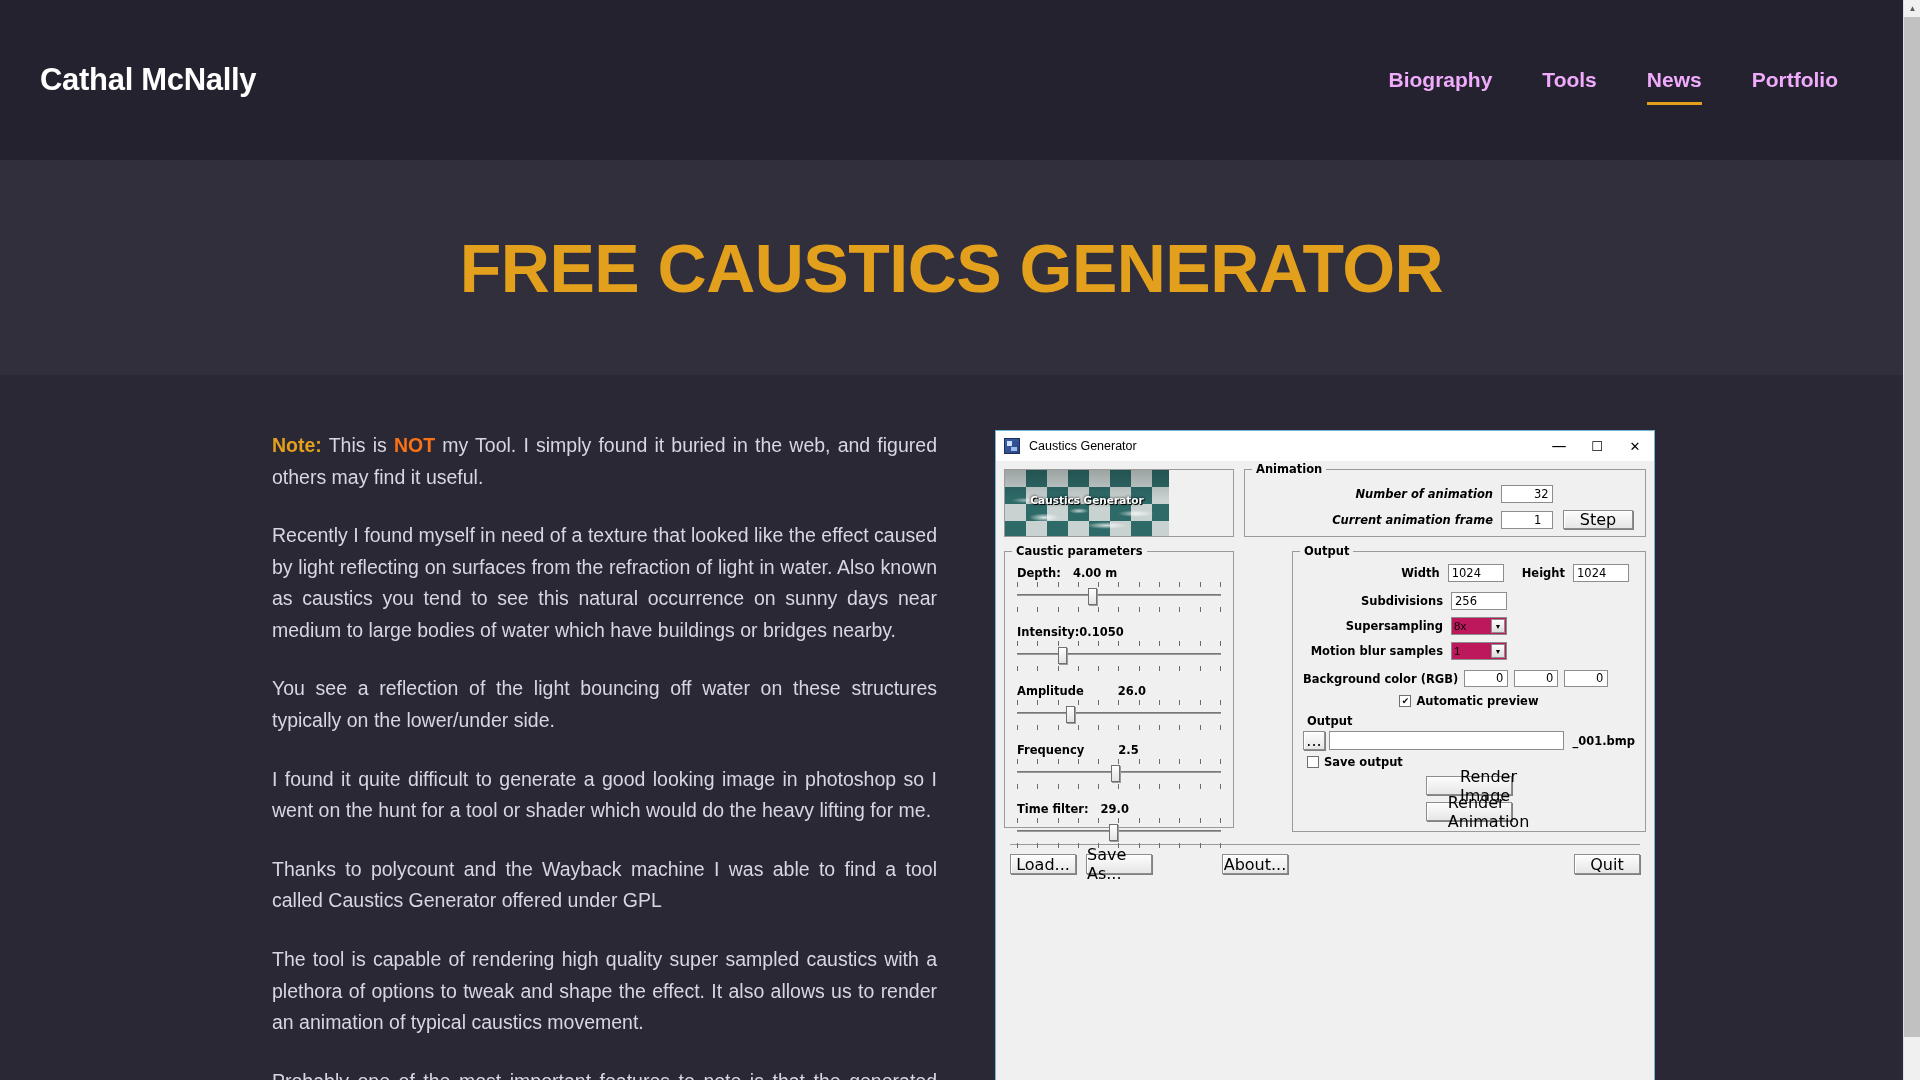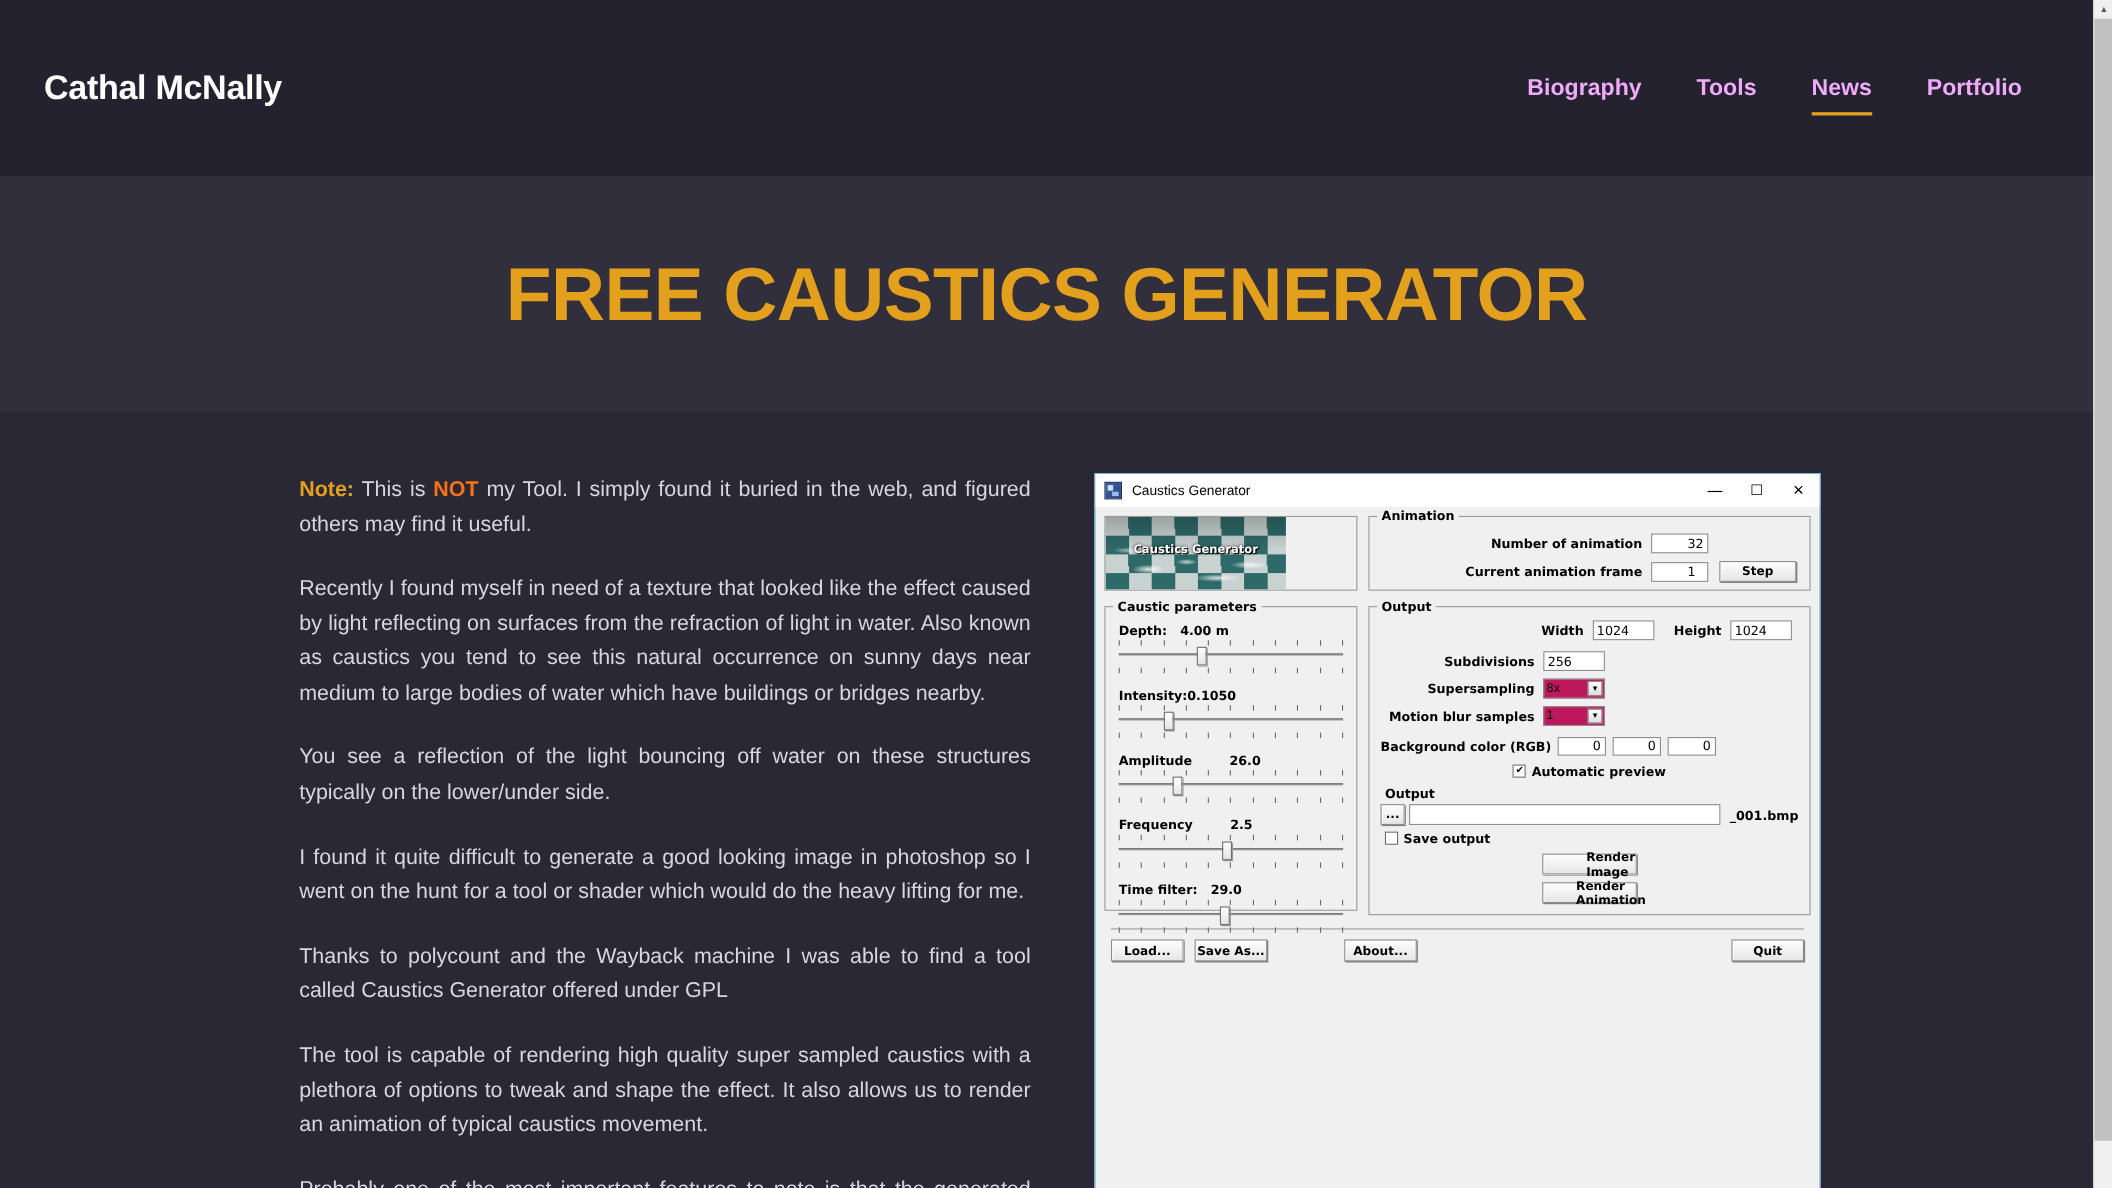--- a/index.html
+++ b/index.html
@@ -137,32 +137,32 @@
   }
   .group > .legend {
     position: absolute; top: -8px; left: 7px; background: #f0f0f0;
     padding: 0 4px; font-size: 11.5px; font-weight: bold; color: #000;
     font-family: "DejaVu Sans", sans-serif;
   }
 
   .animation-group { flex: 1; height: 68px; }
   .anim-rows { padding: 14px 12px 0 0; }
   .anim-row { display: flex; align-items: center; justify-content: flex-end; margin-bottom: 7px; }
-  .anim-label { font-size: 11.5px; font-weight: bold; margin-right: 8px; }
+  .anim-label { font-size: 11.5px; font-weight: bold; margin-right: 8px; font-style: italic; }
 
   .tinput {
     border: 1px solid #8d8d8d; background: #ffffff; height: 18px;
     font-size: 11.5px; padding: 0 3px; line-height: 16px;
     font-family: "DejaVu Sans", sans-serif; color: #000;
   }
   .w-num { width: 52px; padding-left: 32px; }
   .btn {
     border: 1px solid #8d8d8d; background: linear-gradient(#fdfdfd,#e6e6e6);
     box-shadow: inset 1px 1px 0 #ffffff, 1px 1px 0 #808080;
-    font-size: 11px; font-weight: bold; color: #000;
+    font-size: 16px; font-weight: normal; color: #000;
     display: flex; align-items: center; justify-content: center;
     font-family: "DejaVu Sans", sans-serif; cursor: default;
   }
   .btn-step { width: 70px; height: 19px; margin-left: 10px; }
 
   .row-mid { display: flex; gap: 10px; margin-top: 14px; justify-content: center; }
 
   
   .caustic-group { width: 230px; height: 277px; padding: 14px 12px 0 12px; }
   .slider-block { margin-bottom: 13px; }
@@ -185,21 +185,21 @@
     position: absolute; left: 0; right: 0; top: 12px; height: 2px;
     background: #9a9a9a; border-top: 1px solid #777;
   }
   .thumb {
     position: absolute; top: 6px; width: 9px; height: 17px;
     background: linear-gradient(#ffffff,#e3e3e3);
     border: 1px solid #707070; box-shadow: 1px 1px 0 #9a9a9a;
   }
 
   
-  .output-group { flex: 1; height: 281px; padding: 12px 10px 0 10px; }
+  .output-group { flex: 1; height: 281px; padding: 12px 10px 0 10px; margin-left: 48px; }
   .out-row { display: flex; align-items: center; margin-bottom: 7px; }
   .out-label { font-size: 11.5px; font-weight: bold; text-align: right; }
   .sel {
     border: 1px solid #8d8d8d; background: #be185d; height: 18px; width: 52px;
     font-size: 11.5px; padding: 0 2px; display: flex; align-items: center;
     position: relative; font-family: Liberation Sans, sans-serif;
   }
   .sel .arrow-btn {
     position: absolute; right: 1px; top: 1px; width: 14px; height: 14px;
     background: linear-gradient(#fdfdfd,#dcdcdc); border: 1px solid #8d8d8d;

